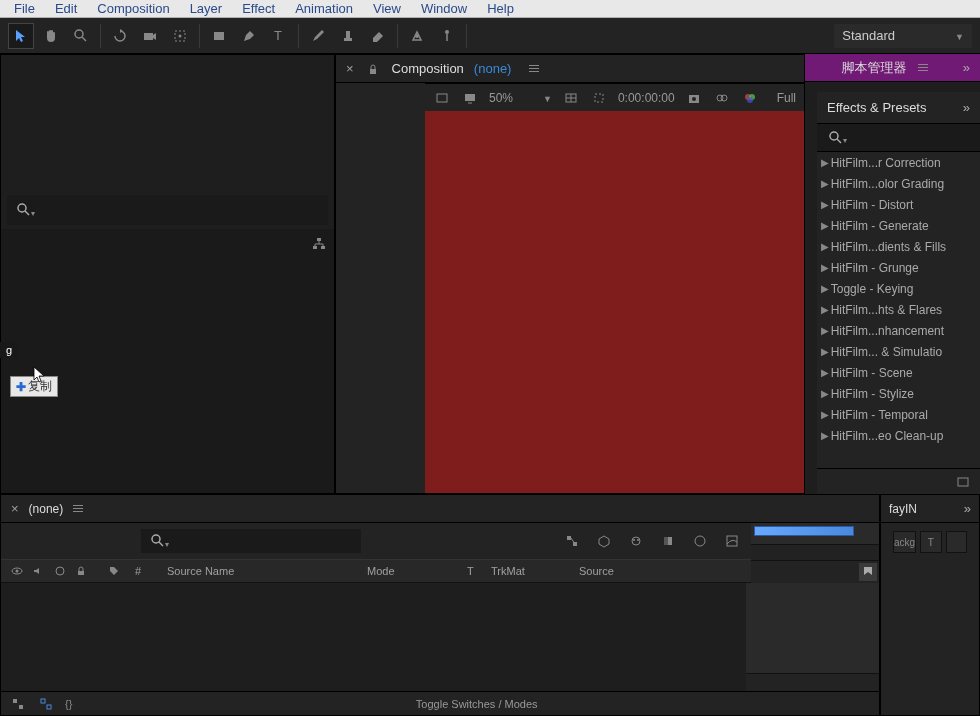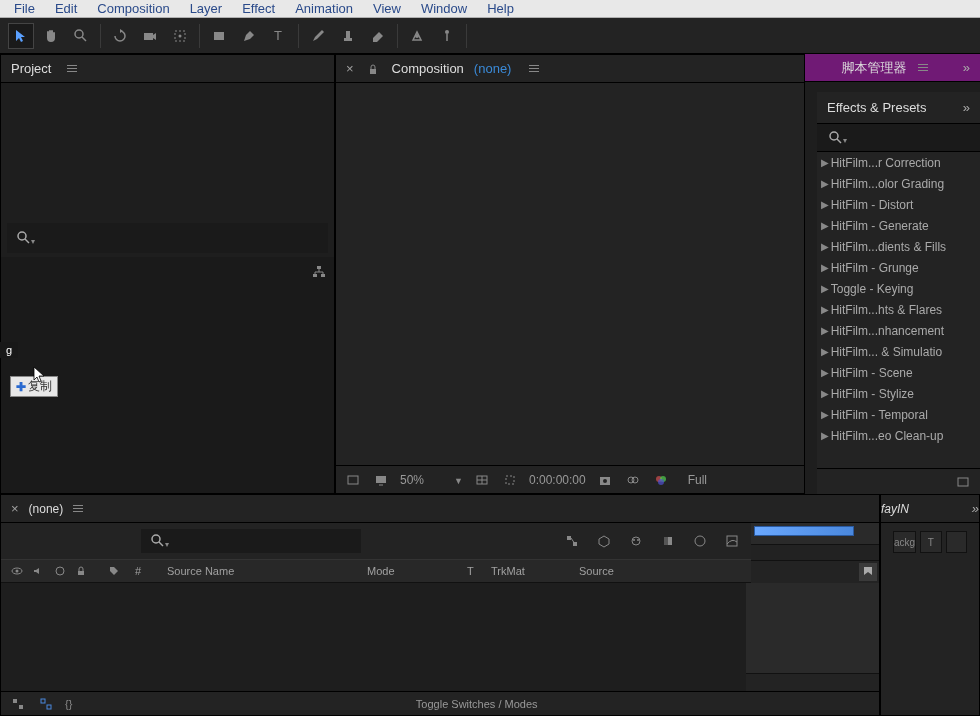--- a/index.html
+++ b/index.html
@@ -38,21 +38,21 @@
 .proj-foot { background: #232323; height: 28px; display: flex; align-items: center; padding: 0 8px; gap: 10px; border-top: 1px solid #000; }
 .bpc { color: #3a8ad8; font-size: 12px; }
 
 
 .tooltip { position: absolute; left: 0px; top: 342px; z-index: 10; }
 .tooltip .bg { background: #181818; color: #fff; font-size: 11px; padding: 2px 6px; margin-bottom: 2px; display: inline-block; }
 .tooltip .tag { background: #e8e8e8; color: #333; border: 1px solid #888; font-size: 12px; padding: 1px 5px; display: inline-flex; align-items: center; gap: 2px; margin-top: 16px; margin-left: 10px; }
 .cursor-arrow { position: absolute; left: 33px; top: 366px; z-index: 11; }
 
 
-.comp-body { flex: 1; background: #737373; display: flex; flex-direction: column; justify-content: center; }
+.comp-body { flex: 1; background: #7f1d1d; display: flex; flex-direction: row; justify-content: center; }
 .comp-view { flex: 1; background: #232323; margin: 0; }
 .comp-foot { background: #232323; height: 28px; display: flex; align-items: center; padding: 0 8px; gap: 10px; border-top: 1px solid #000; font-size: 12px; color: #999; }
 
 
 .rightcol { display: flex; flex-direction: column; }
 .scripthead { background: #701a75; height: 28px; display: flex; align-items: center; padding: 0 10px; gap: 8px; border-bottom: 1px solid #000; }
 .scripthead .title { color: #ddd; font-size: 13px; margin-left: 4px; }
 .ep-panel { flex: 1; display: flex; flex-direction: column; margin-left: 12px; }
 .ep-head { background: #232323; height: 32px; display: flex; align-items: center; padding: 0 10px; border-bottom: 1px solid #000; margin-top: 10px; }
 .ep-head .title { color: #ddd; font-size: 13px; }
@@ -77,21 +77,21 @@
 .tl-right { flex: 1; background: #232323; display: flex; flex-direction: column; }
 .ruler { height: 22px; background: #2a2a2a; border-bottom: 1px solid #111; position: relative; }
 .ruler .slider { position: absolute; left: 3px; top: 3px; width: 100px; height: 10px; background: linear-gradient(90deg,#6aa8ff,#4a88dd); border: 1px solid #2a5aa0; }
 .tl-gfx { flex: 1; background: #2a2a2a; }
 .tl-zoom { height: 18px; background: #232323; border-top: 1px solid #111; }
 .tl-foot { background: #232323; height: 24px; display: flex; align-items: center; padding: 0 8px; gap: 10px; border-top: 1px solid #000; font-size: 11px; color: #999; }
 .toggle-sw { margin: 0 auto; }
 
 
 .fayin { width: 100px; background: #232323; border: 1px solid #000; display: flex; flex-direction: column; }
-.fayin-head { height: 28px; display: flex; align-items: center; padding: 0 0; border-bottom: 1px solid #000; font-style: italic; }
+.fayin-head { height: 28px; display: flex; align-items: center; padding: 0 8px; border-bottom: 1px solid #000; }
 .fayin-body { flex: 1; padding: 8px 12px; }
 .fayin-btns { display: flex; gap: 4px; }
 .fbtn { background: #2a2a2a; border: 1px solid #111; width: 28px; height: 22px; font-size: 10px; color: #888; display: flex; align-items: center; justify-content: center; }
 
 
 .ico { width: 18px; height: 18px; display: inline-flex; align-items: center; justify-content: center; color: #888; }
 svg { pointer-events: none; }
 .chev-down::after { content: '▼'; font-size: 9px; color: #888; }
 .hamb { display: inline-flex; flex-direction: column; gap: 2px; }
 .hamb span { width: 10px; height: 1px; background: #888; }
@@ -189,33 +189,29 @@
       </svg>
     </div>
   <div class="tool">
       <svg width="16" height="16" viewBox="0 0 16 16">
         <circle cx="8" cy="4" r="2" fill="#888"></circle>
         <line x1="8" y1="6" x2="8" y2="13" stroke="#888" stroke-width="1.5"></line>
       </svg>
     </div>
   <div class="sep"></div>
 
+  <div class="workspace-dd">
+    <span>Standard</span>
+    <span class="chev-down"></span>
+  </div>
 </div>
 
 <div class="grid">
 
   <div class="panel">
-    <div class="phead">
-      <span class="title">Project</span>
-      <span class="hamb" style="margin-left:6px;">
-          <span></span>
-          <span></span>
-          <span></span>
-        </span>
-    </div>
     <div class="proj-body">
       <div class="proj-preview"></div>
       <div class="proj-search">
         <span class="ico">
             <svg width="14" height="14" viewBox="0 0 14 14">
               <circle cx="5" cy="5" r="4" fill="none" stroke="#aaa" stroke-width="1.5"></circle>
               <line x1="8" y1="8" x2="12" y2="12" stroke="#aaa" stroke-width="1.5"></line>
             </svg>
           </span>
         <span style="font-size:8px;color:#888;margin-left:-2px;margin-top:6px;">▾</span>

